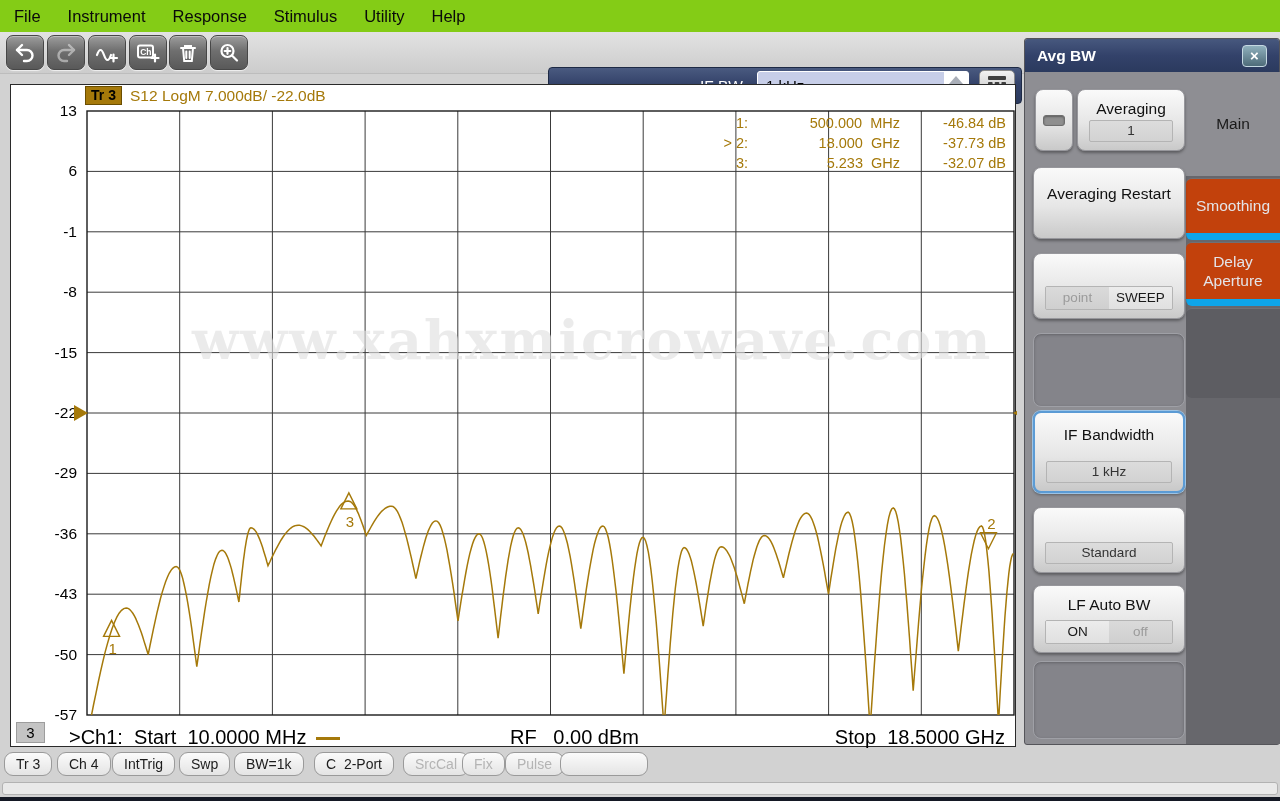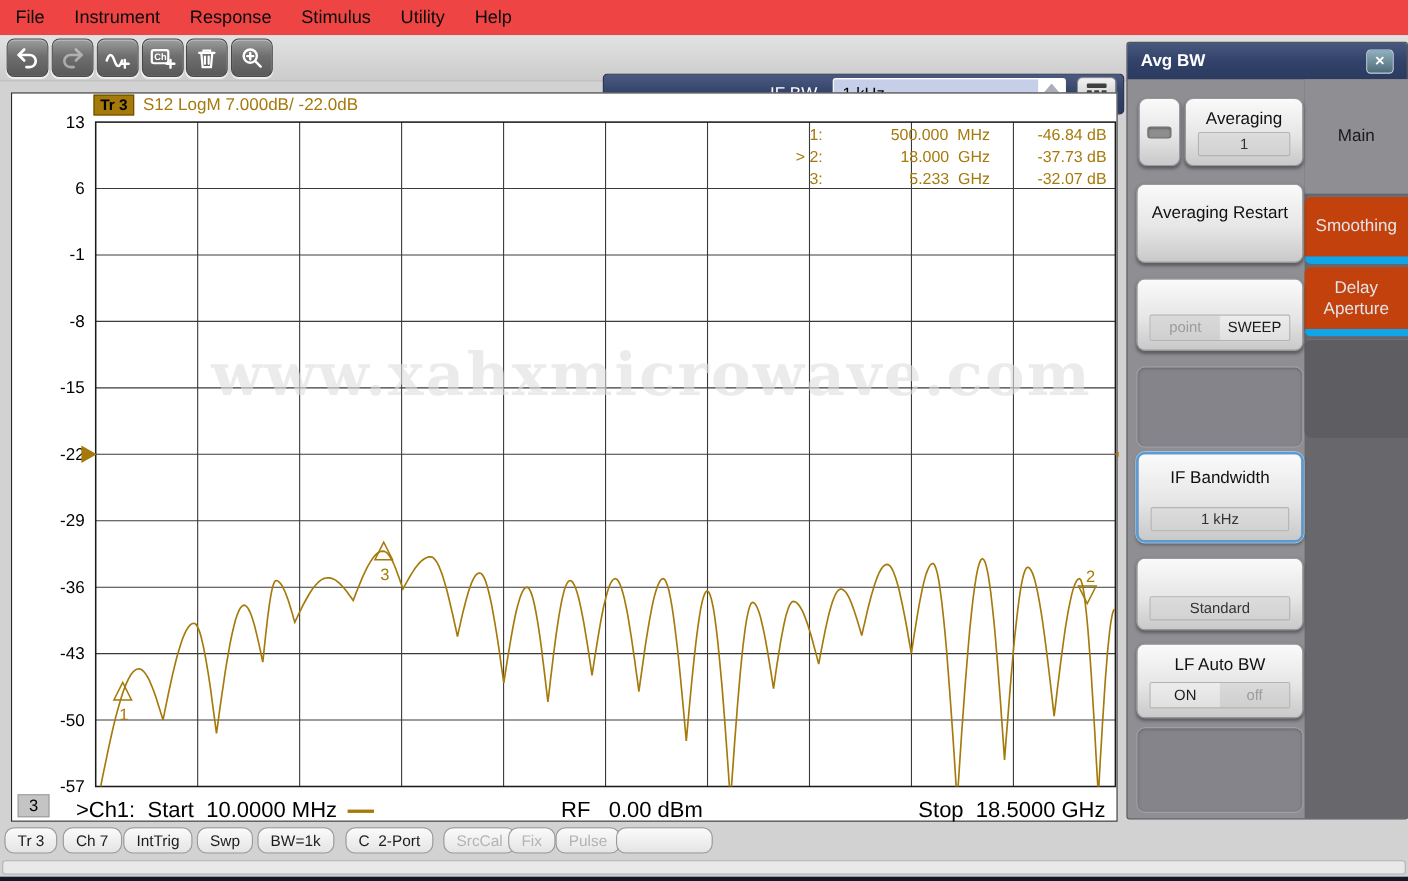--- a/index.html
+++ b/index.html
@@ -7,21 +7,21 @@
   body {
     position: relative;
     font-family: "Liberation Sans", sans-serif;
     background: #d2d2d2;
     overflow: hidden;
     color:#111;
   }
   
   .menubar {
     position:absolute; left:0; top:0; width:1280px; height:32px;
-    background:#ef4444; display:flex; align-items:center;
+    background:#84cc16; display:flex; align-items:center;
     gap:27px; padding:0 14px; font-size:16.5px; color:#0a0a0a;
   }
   .menu-item { cursor:default; }
   
   .toolstrip {
     position:absolute; left:0; top:32px; width:1280px; height:42px;
     background:linear-gradient(#e2e2e2,#cccccc);
     border-bottom:1px solid #bdbdbd;
   }
   .tbtn {
@@ -397,21 +397,21 @@
       <span class="seg-half seg-on">ON</span>
       <span class="seg-half seg-off">off</span>
     </div>
   </div>
 
   <div class="btn-empty" style="top:622px; height:78px;"></div>
 </div>
 
 <div class="statusbar">
   <span class="pill p0">Tr 3</span>
-  <span class="pill p1">Ch 7</span>
+  <span class="pill p1">Ch 4</span>
   <span class="pill p2">IntTrig</span>
   <span class="pill p3">Swp</span>
   <span class="pill p4">BW=1k</span>
   <span class="pill p5">C  2-Port</span>
   <span class="pill p6 off">SrcCal</span>
   <span class="pill p7 off">Fix</span>
   <span class="pill p8 off">Pulse</span>
   <span class="pill p9 off"></span>
 </div>
 <div class="strip2"></div>

